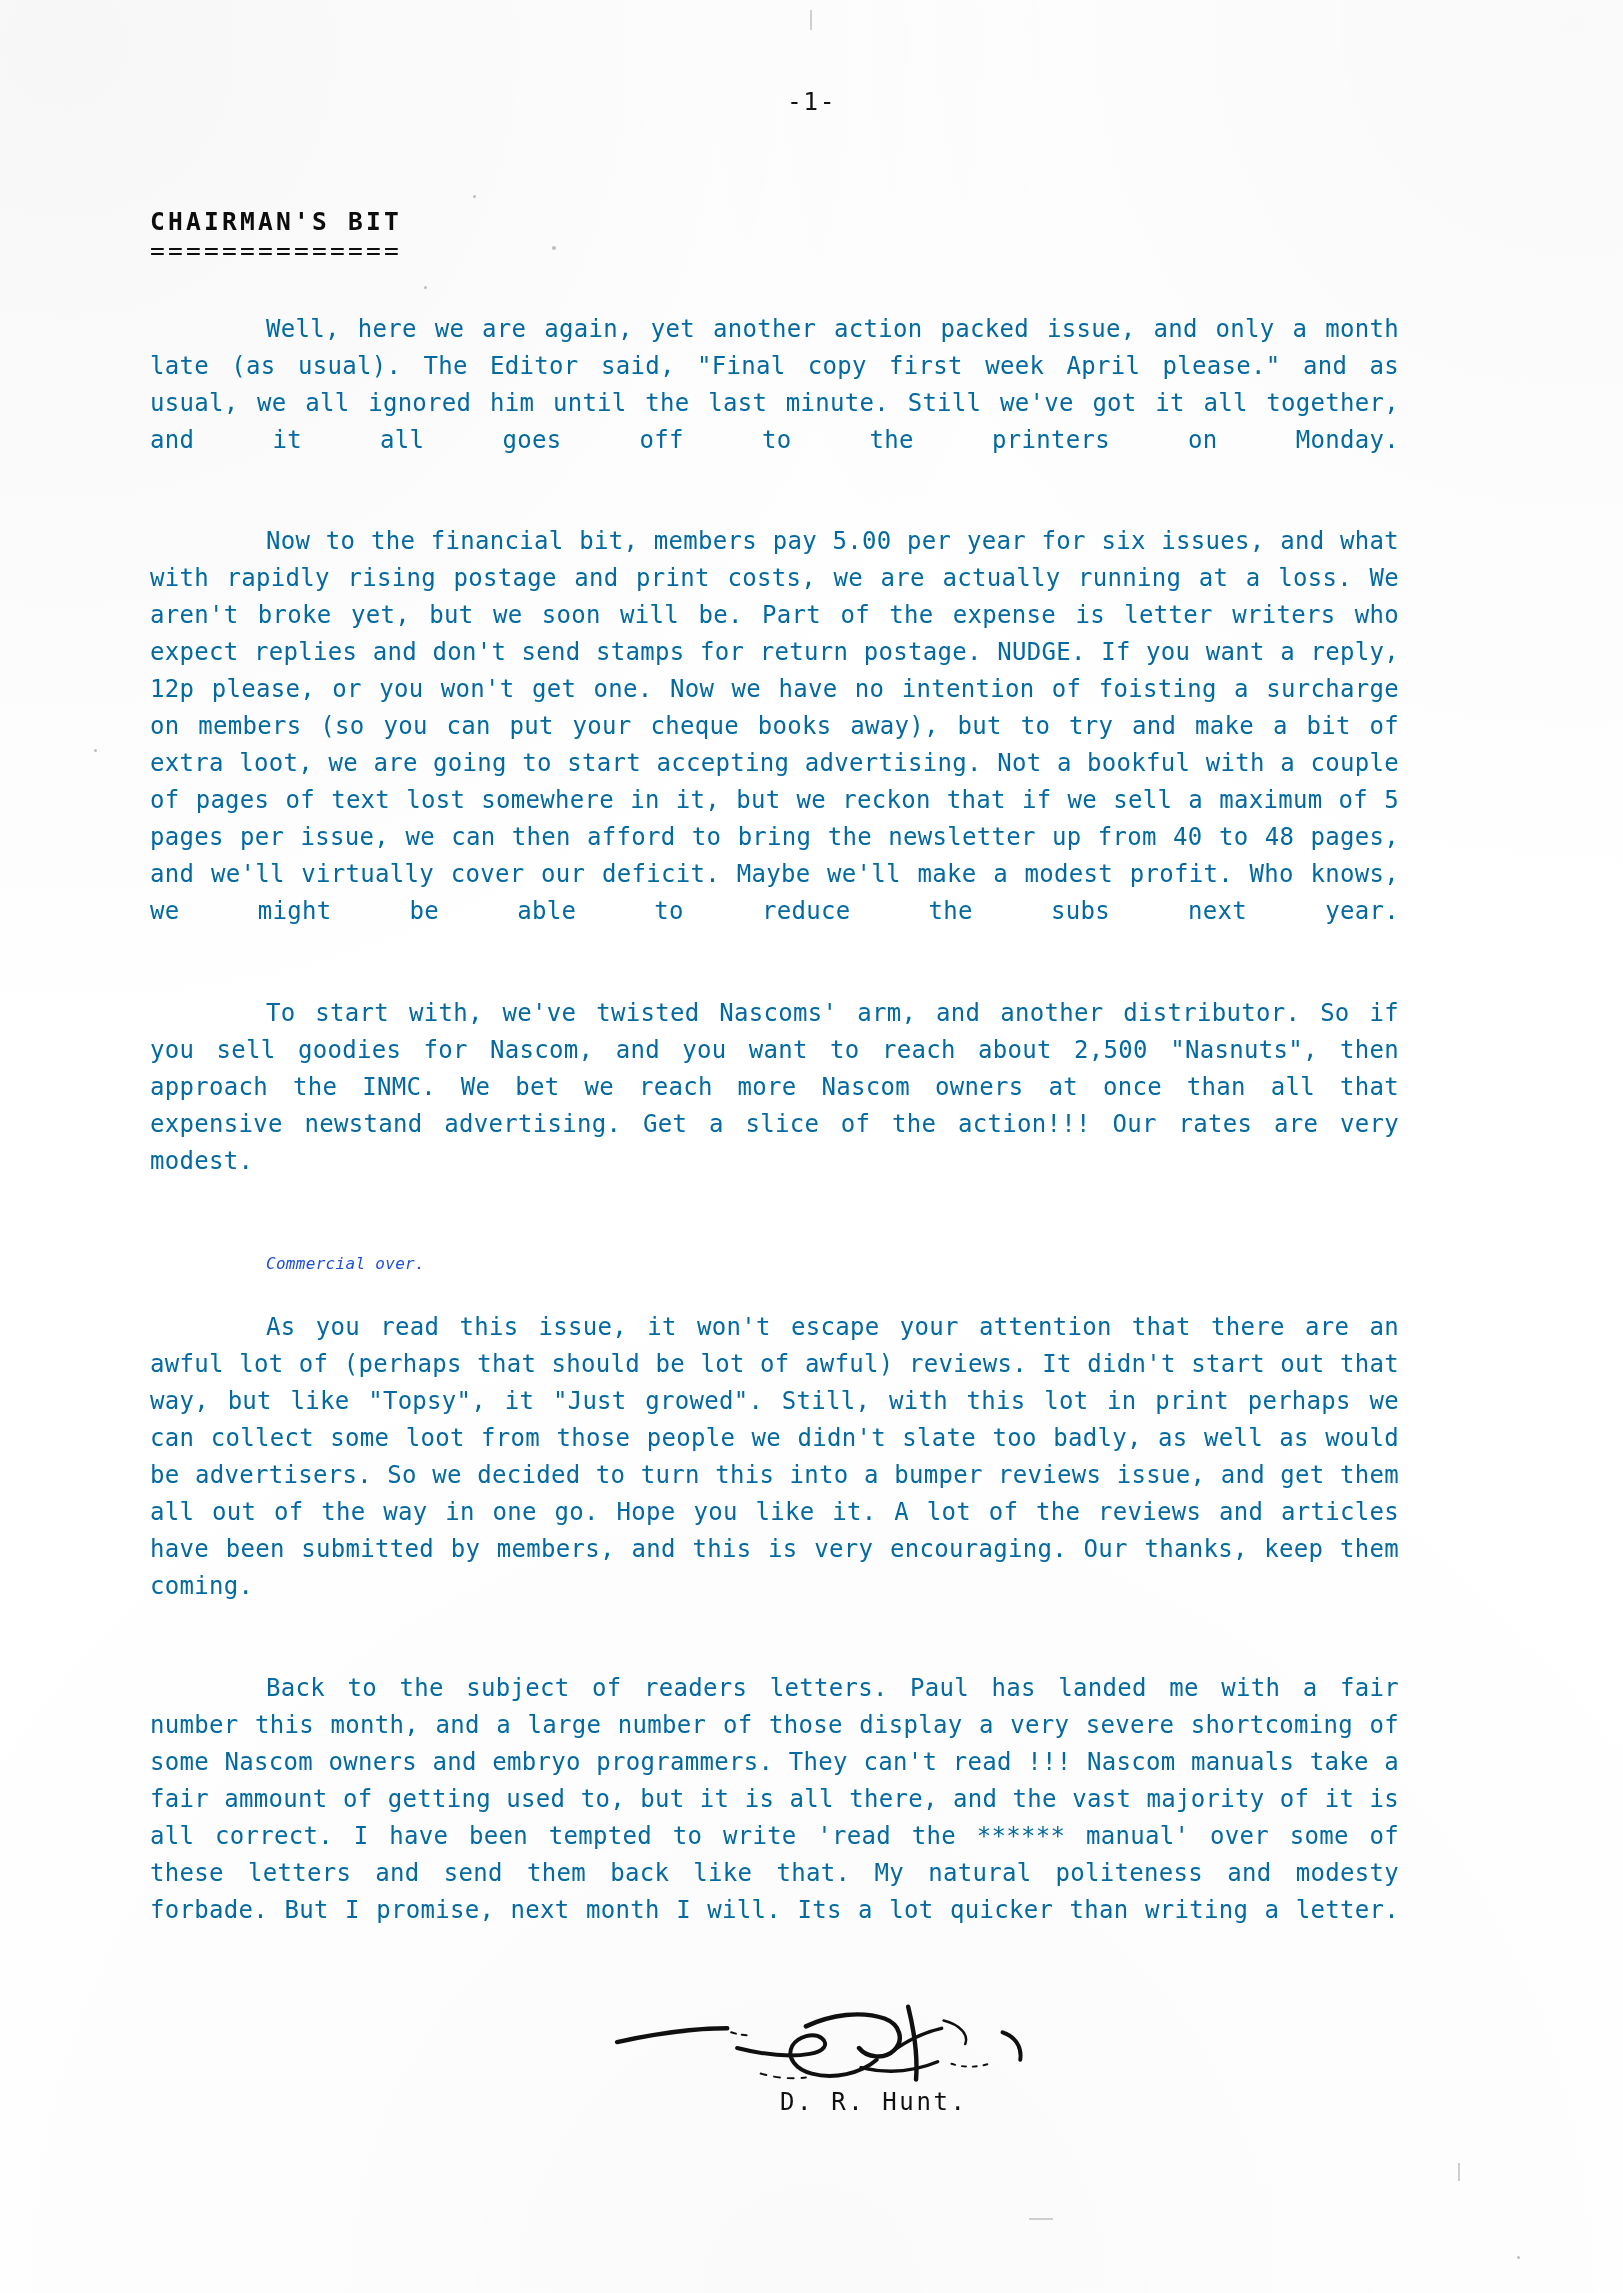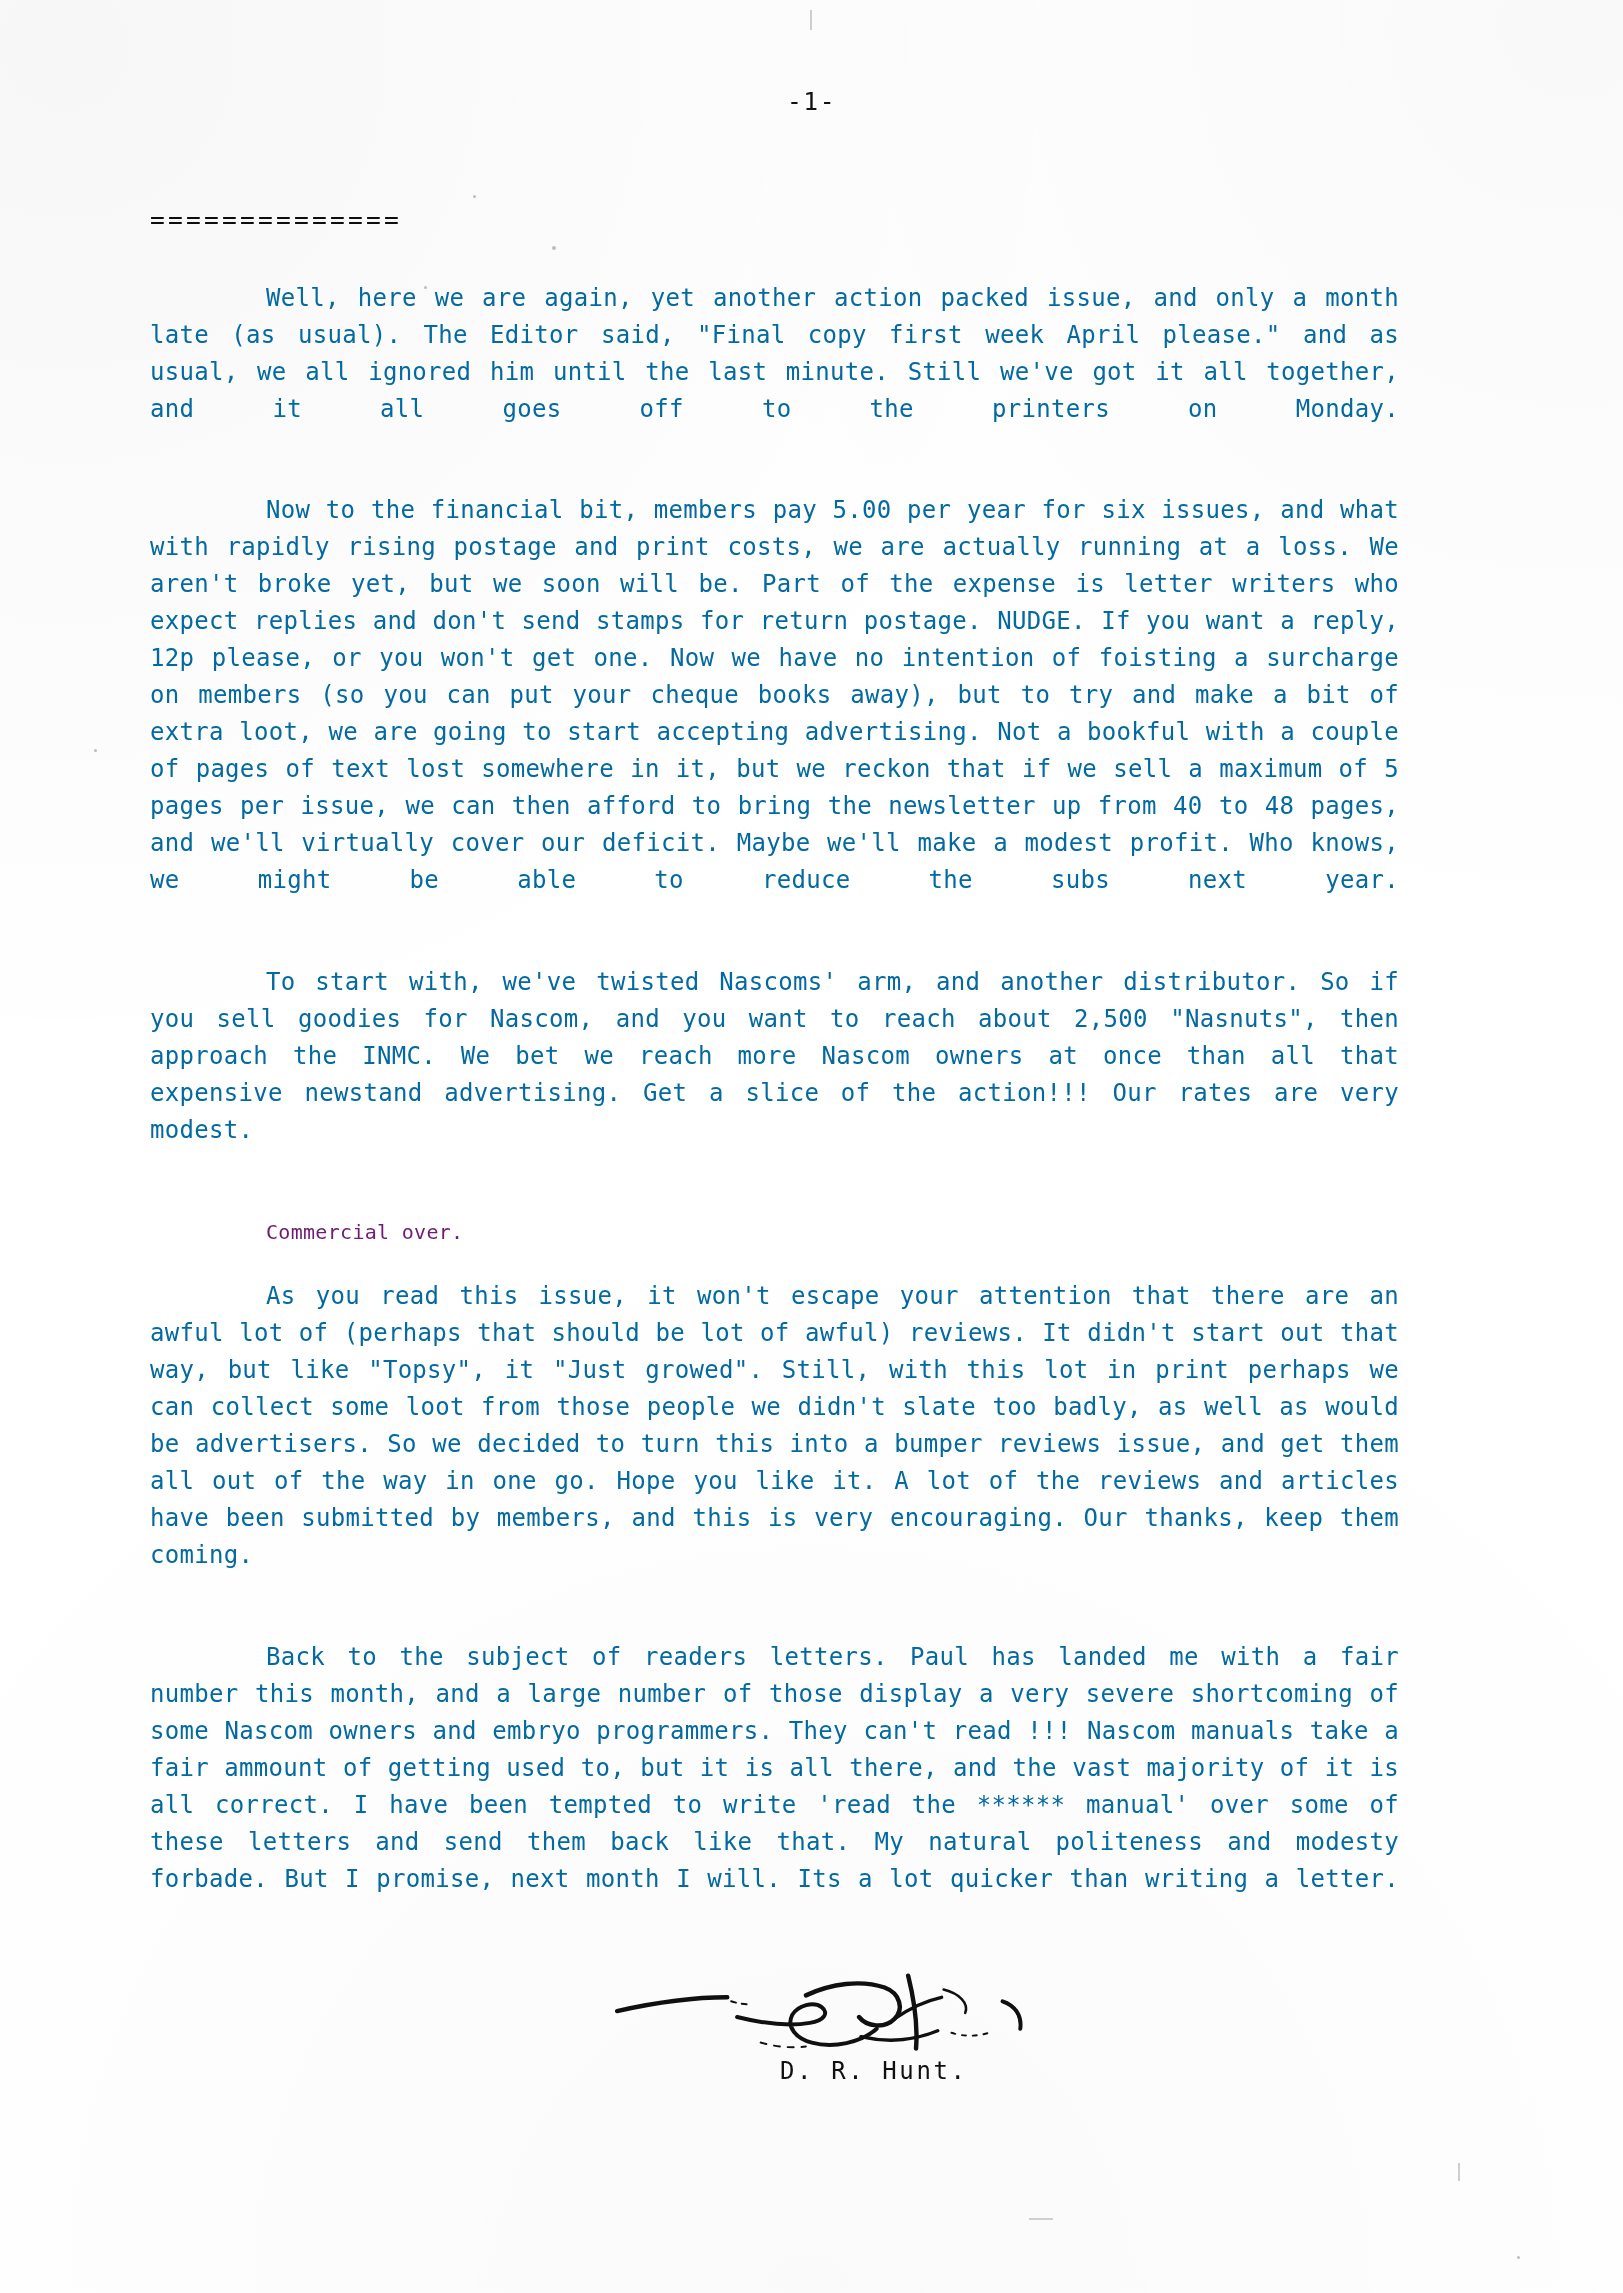--- a/index.html
+++ b/index.html
@@ -77,27 +77,28 @@
     width: 1249px;
   }
   
   .para::after {
     content: "";
     display: inline-block;
     width: 100%;
   }
 
   .para-short {
-    font-size: 20px;
+    font-size: 16px;
     line-height: 37px;
-    color: #701a75;
+    color: #1d4ed8;
     margin: 0 0 27.6px 0;
     text-indent: 116px;
     letter-spacing: 0.3px;
     width: 1249px;
+    font-style: italic;
   }
 
   .signature-block {
     position: relative;
     height: 148px;
     margin-top: 5.9px;
   }
   .signature-ink {
     position: absolute;
     left: 463px;
@@ -137,20 +138,21 @@
   <div class="speck" style="left:552px; top:246px; width:3.9px; height:3.9px;"></div>
   <div class="speck" style="left:473px; top:195px; width:3px; height:3px;"></div>
   <div class="speck" style="left:424px; top:286px; width:3px; height:3px;"></div>
   <div class="speck" style="left:94px;  top:749px; width:3px; height:3px;"></div>
   <div class="speck" style="left:1517px; top:2256px; width:3px; height:3px;"></div>
 
   <div class="page-number">-1-</div>
 
   <div class="content">
 
+    <h1 class="section-title">CHAIRMAN'S BIT</h1>
     <div class="section-rule">==============</div>
 
     <p class="para">Well, here we are again, yet another action packed issue, and only a month late (as usual). The Editor said, "Final copy first week April please." and as usual, we all ignored him until the last minute. Still we've got it all together, and it all goes off to the printers on Monday.</p>
 
     <p class="para">Now to the financial bit, members pay 5.00 per year for six issues, and what with rapidly rising postage and print costs, we are actually running at a loss. We aren't broke yet, but we soon will be. Part of the expense is letter writers who expect replies and don't send stamps for return postage. NUDGE. If you want a reply, 12p please, or you won't get one. Now we have no intention of foisting a surcharge on members (so you can put your cheque books away), but to try and make a bit of extra loot, we are going to start accepting advertising. Not a bookful with a couple of pages of text lost somewhere in it, but we reckon that if we sell a maximum of 5 pages per issue, we can then afford to bring the newsletter up from 40 to 48 pages, and we'll virtually cover our deficit. Maybe we'll make a modest profit. Who knows, we might be able to reduce the subs next year.</p>
 
     <p class="para">To start with, we've twisted Nascoms' arm, and another distributor. So if you sell goodies for Nascom, and you want to reach about 2,500 "Nasnuts", then approach the INMC. We bet we reach more Nascom owners at once than all that expensive newstand advertising. Get a slice of the action!!! Our rates are very modest.</p>
 
     <p class="para-short">Commercial over.</p>
 

